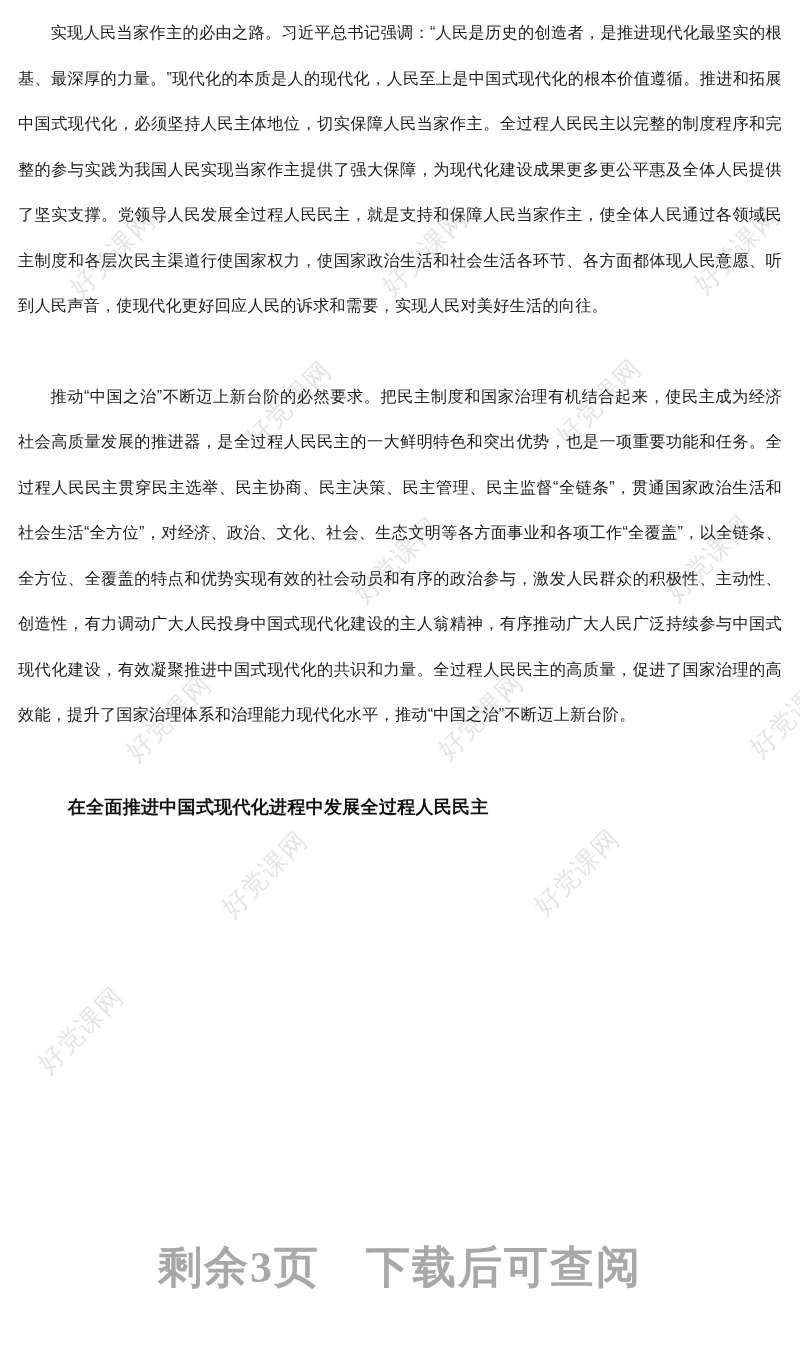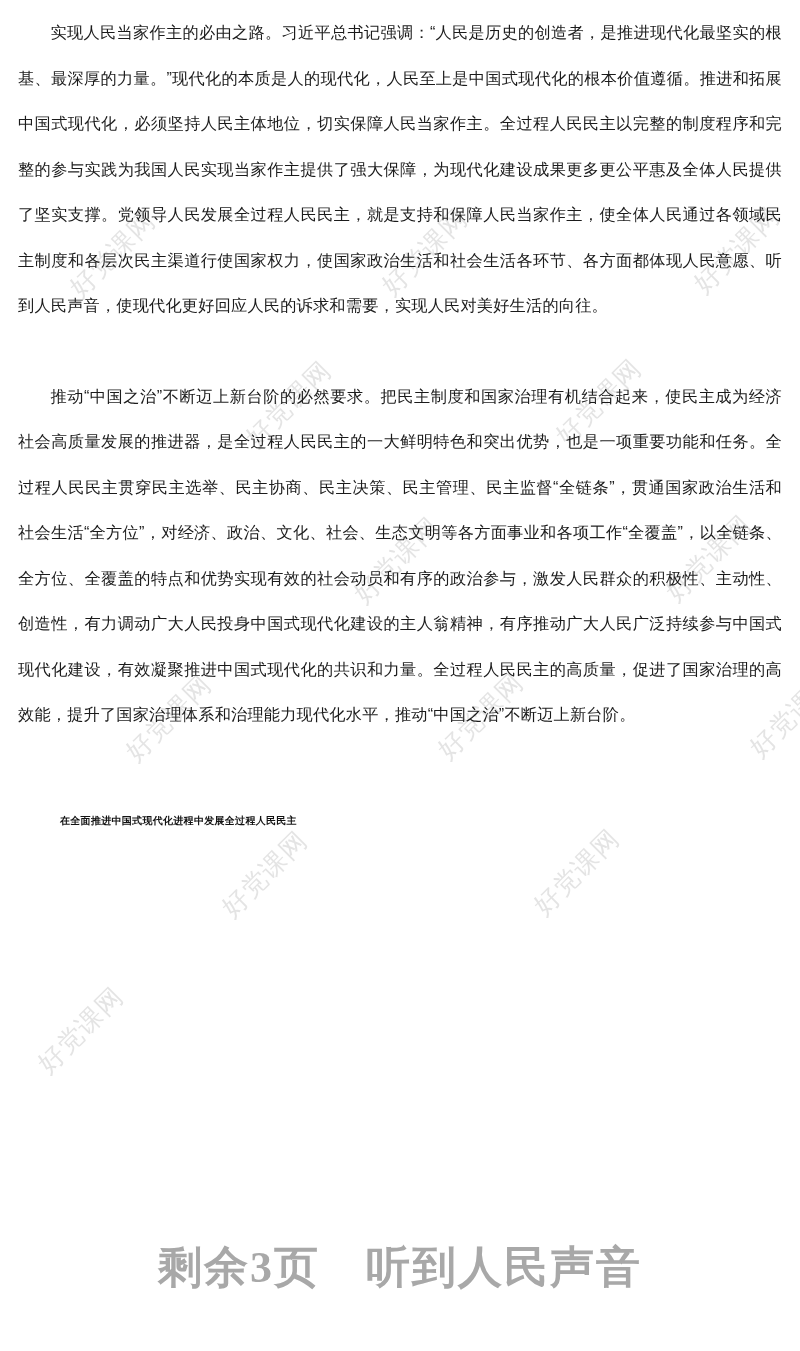--- a/index.html
+++ b/index.html
@@ -52,25 +52,25 @@
     line-height: 45.5px;
     text-align: justify;
     text-justify: inter-ideograph;
     letter-spacing: 0.2px;
     word-break: break-all;
   }
   .para.indent {
     text-indent: 2em;
   }
   .heading {
-    margin: 16px;
+    margin: 3px;
     padding: 0 18px;
     text-indent: 2.6em;
     color: #121212;
-    font-size: 10px;
+    font-size: 18px;
     font-weight: bold;
     line-height: 45.5px;
     letter-spacing: 0.3px;
   }
   .spacer-lg { height: 45px; }
   .spacer-md { height: 44px; }
   .top-pad { height: 10px; }
   
   .notice {
     position: absolute;
@@ -131,15 +131,15 @@
     <div class="spacer-md"></div>
 
     <h2 class="heading">在全面推进中国式现代化进程中发展全过程人民民主</h2>
 
     <div class="spacer-md"></div>
 
   </div>
 
   <div class="fade-mask"></div>
 
-  <div class="notice">剩余3页　听到人民声音</div>
+  <div class="notice">剩余3页　下载后可查阅</div>
 
 </div>
 
 </body></html>

